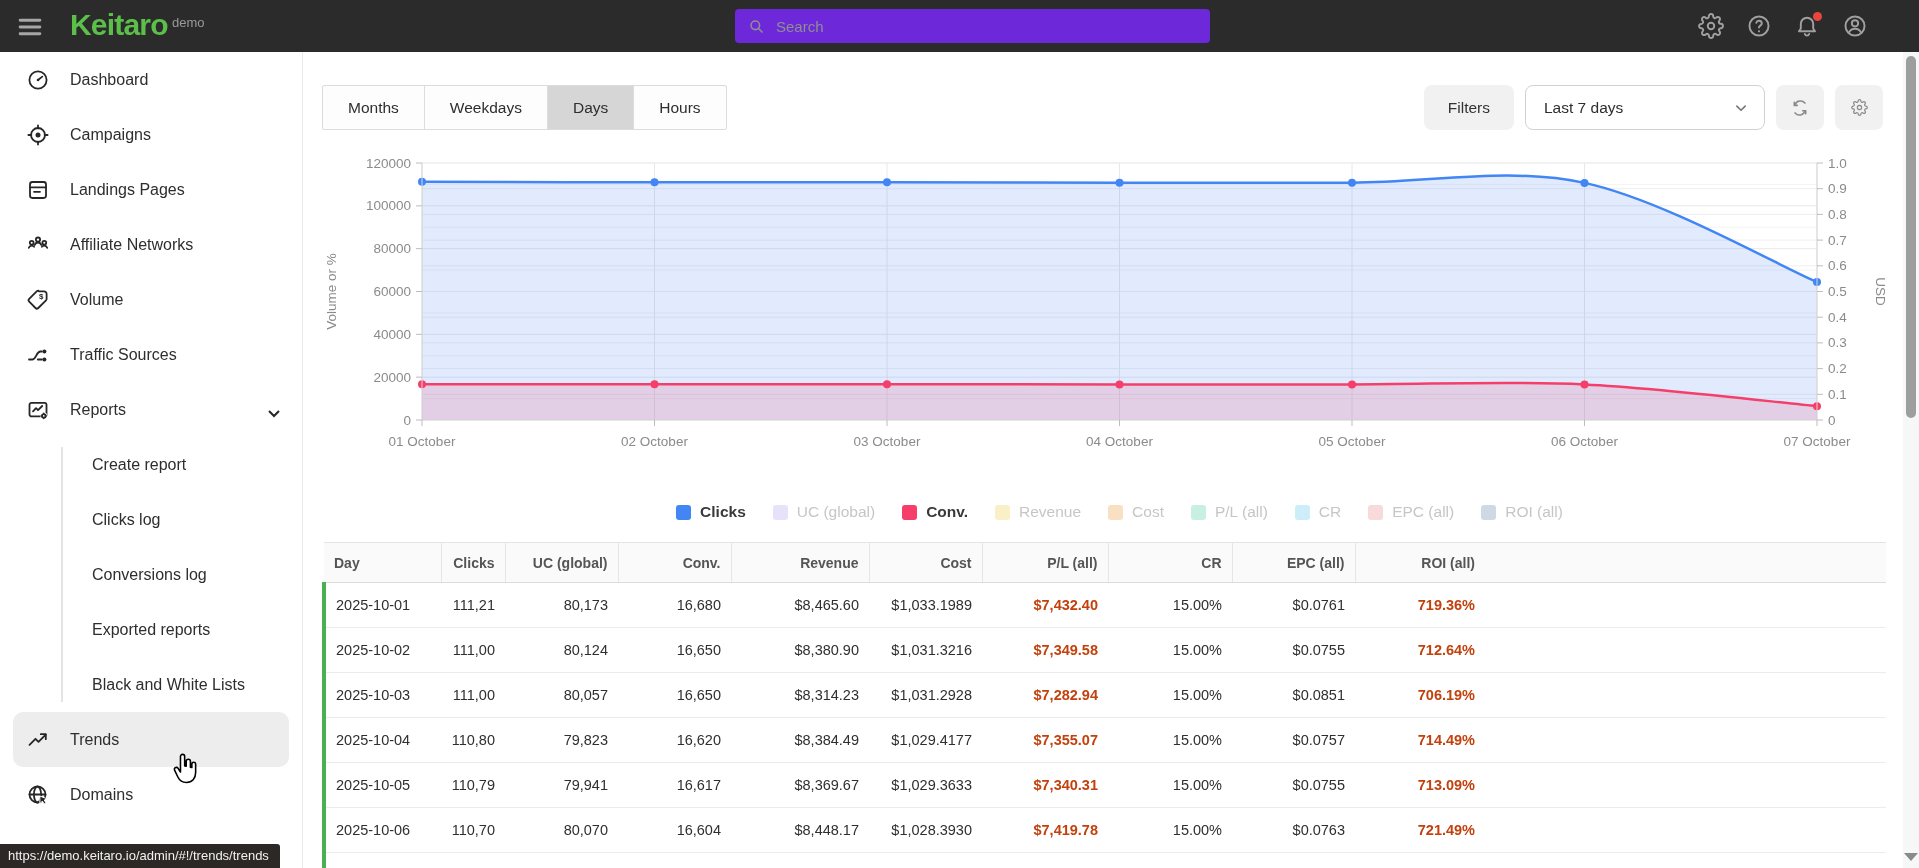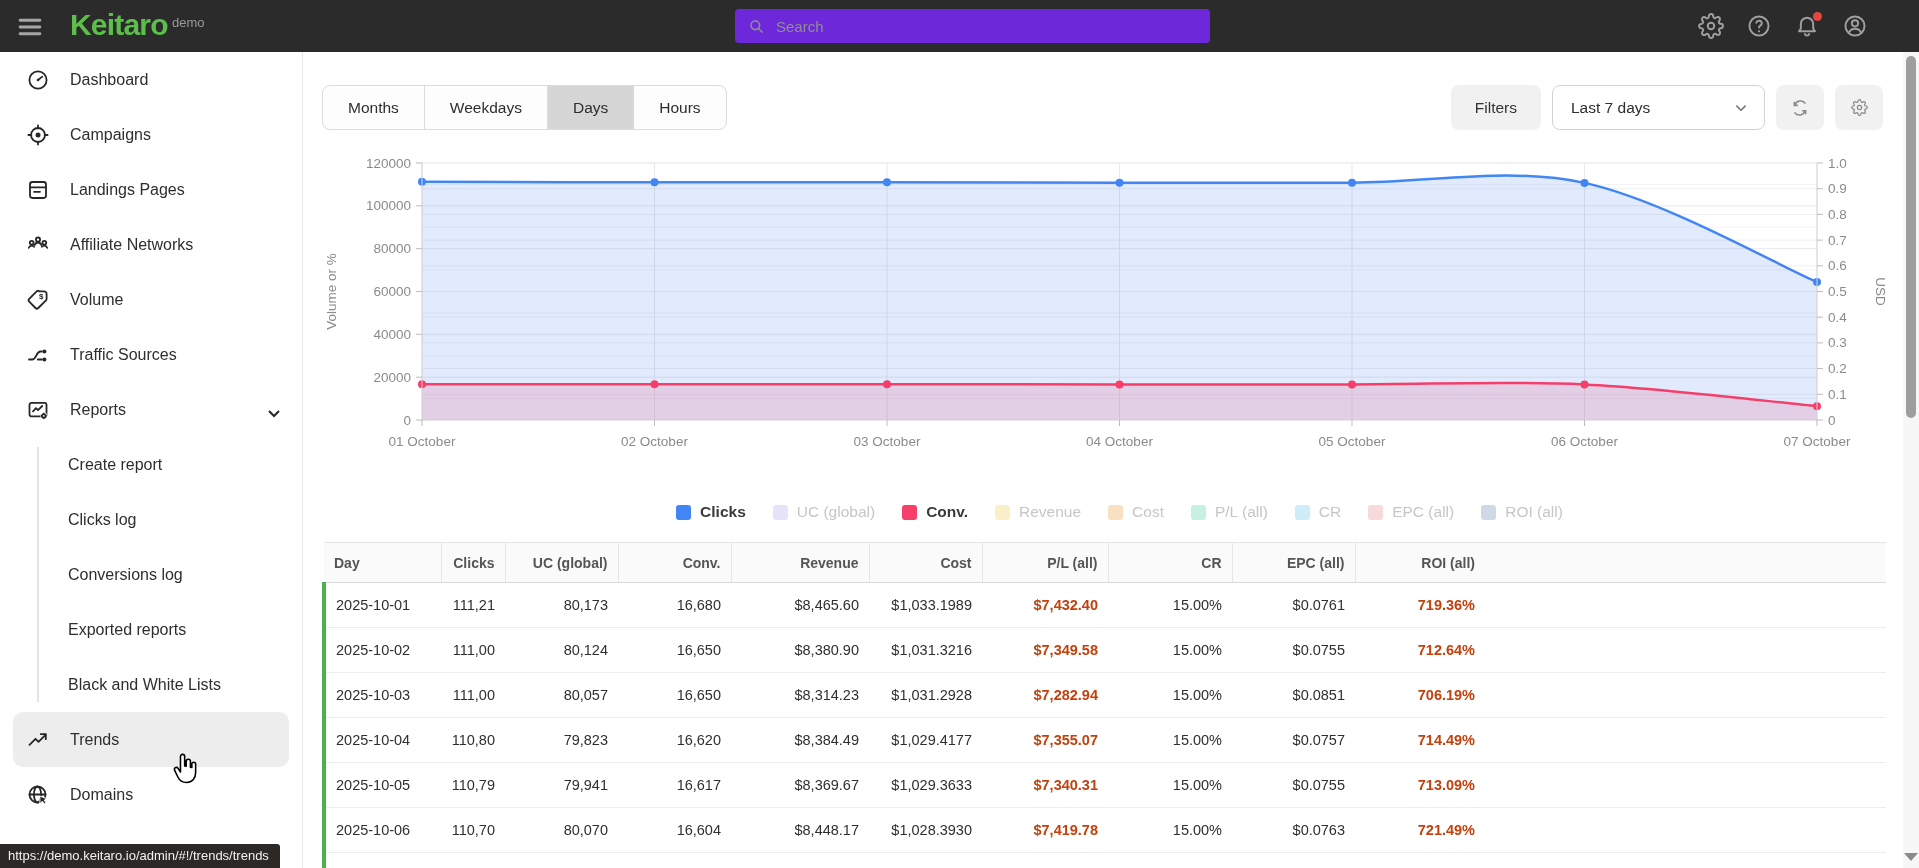--- a/index.html
+++ b/index.html
@@ -20,35 +20,35 @@
   .tb-icon svg { width:26px; height:26px; }
   .tb-badge { position:absolute; top:-1px; right:-2px; width:9px; height:9px; border-radius:50%; background:#e8453c; }
 
   
   .sidebar { position:absolute; top:52px; left:0; width:303px; bottom:0; background:#fff; border-right:1px solid #e8e8e8; z-index:10; }
   .side-item { height:55px; display:flex; align-items:center; padding-left:26px; color:#2e2e2e; font-size:16px; cursor:pointer; position:relative; }
   .side-item svg { width:24px; height:24px; color:#262626; flex:0 0 auto; }
   .side-item .lbl { margin-left:20px; }
   .side-item .chev { position:absolute; right:22px; width:18px; height:18px; color:#5a5a5a; }
   .side-item.active { background:#ededed; border-radius:10px; margin:0 13px; padding-left:13px; }
-  .submenu { position:relative; }
+  .submenu { position:relative;margin-left:24px; }
   .submenu::before { content:''; position:absolute; left:37px; top:10px; bottom:10px; width:2px; background:#e4e4e4; }
   .sub-item { height:55px; display:flex; align-items:center; padding-left:68px; font-size:16px; color:#2e2e2e; cursor:pointer; }
 
   
   .main { position:absolute; left:304px; top:52px; width:1599px; bottom:0; background:#fff; overflow:hidden; }
 
   .toolbar { position:absolute; top:33px; left:18px; right:20px; height:46px; }
-  .tabs { display:inline-flex; border:1px solid #dcdcdc; border-radius:8px; overflow:hidden; background:#fdfdfd; height:45px; }
+  .tabs { display:inline-flex; border:1px solid #dcdcdc; border-radius:2px; overflow:hidden; background:#fdfdfd; height:45px; }
   .tab { padding:0 25px; display:flex; align-items:center; font-size:15.5px; color:#2e2e2e; border-right:1px solid #dcdcdc; cursor:pointer; background:transparent; }
   .tab:last-child { border-right:none; }
   .tab.active { background:#d6d6d6; }
   .toolbar-right { position:absolute; right:0; top:0; display:flex; align-items:center; gap:11px; height:45px; }
   .btn-filters { height:45px; padding:0 24px; background:#f1f1f1; border:none; border-radius:8px; font-size:15.5px; color:#333; display:flex; align-items:center; cursor:pointer; font-family:inherit; }
-  .dd-range { width:213px; height:45px; background:#fff; border:1px solid #d2d2d2; border-radius:8px; display:flex; align-items:center; padding:0 14px 0 18px; font-size:15.5px; color:#2e2e2e; cursor:pointer; }
+  .dd-range { width:240px; height:45px; background:#fff; border:1px solid #d2d2d2; border-radius:8px; display:flex; align-items:center; padding:0 14px 0 18px; font-size:15.5px; color:#2e2e2e; cursor:pointer; }
   .dd-range .dd-label { flex:1; }
   .dd-range svg { width:18px; height:18px; color:#777; }
   .icon-btn { width:48px; height:45px; background:#f1f1f1; border:none; border-radius:8px; display:grid; place-items:center; color:#8a8a8a; cursor:pointer; }
   .icon-btn svg { width:20px; height:20px; }
 
   .chart-box { position:absolute; top:93px; left:0; width:1600px; height:352px; }
   .chart-box svg { display:block; }
 
   .legend { position:absolute; top:447px; left:118px; width:1395px; height:26px; display:flex; justify-content:center; align-items:center; gap:27px; }
   .legend-item { display:flex; align-items:center; gap:9px; cursor:pointer; white-space:nowrap; }

